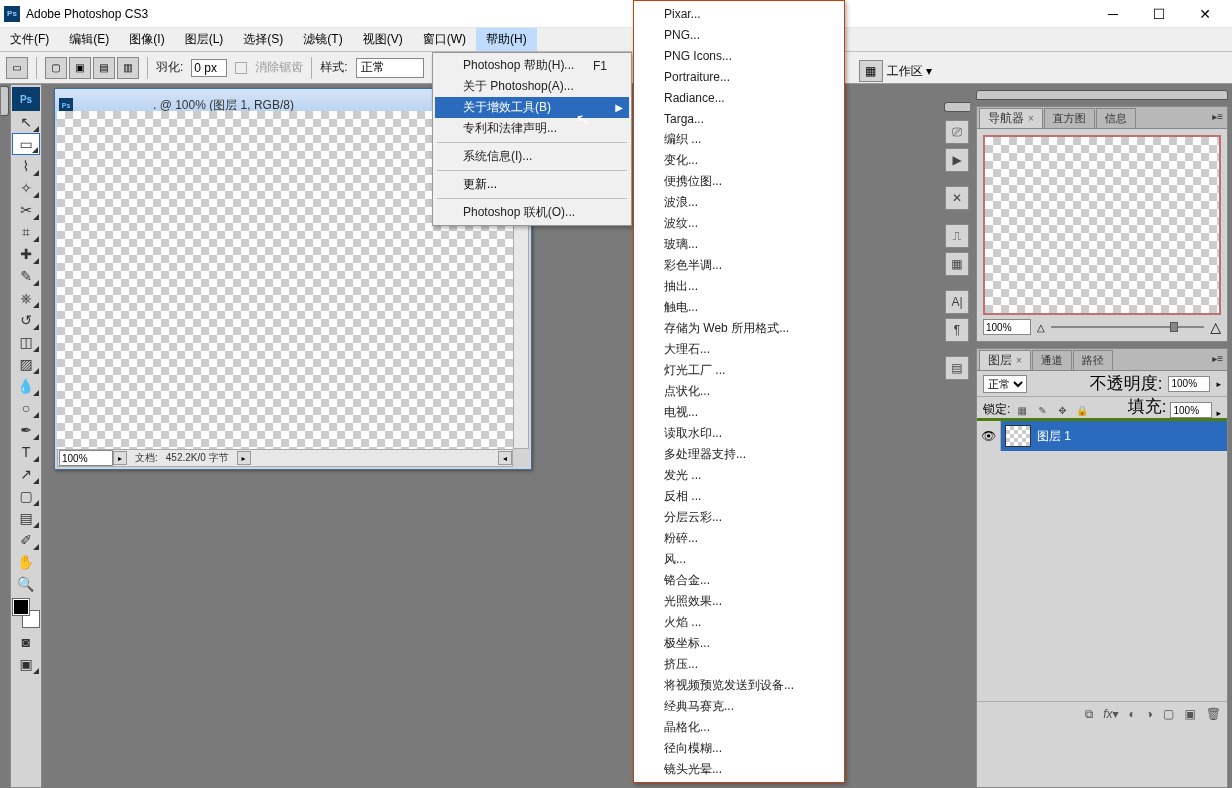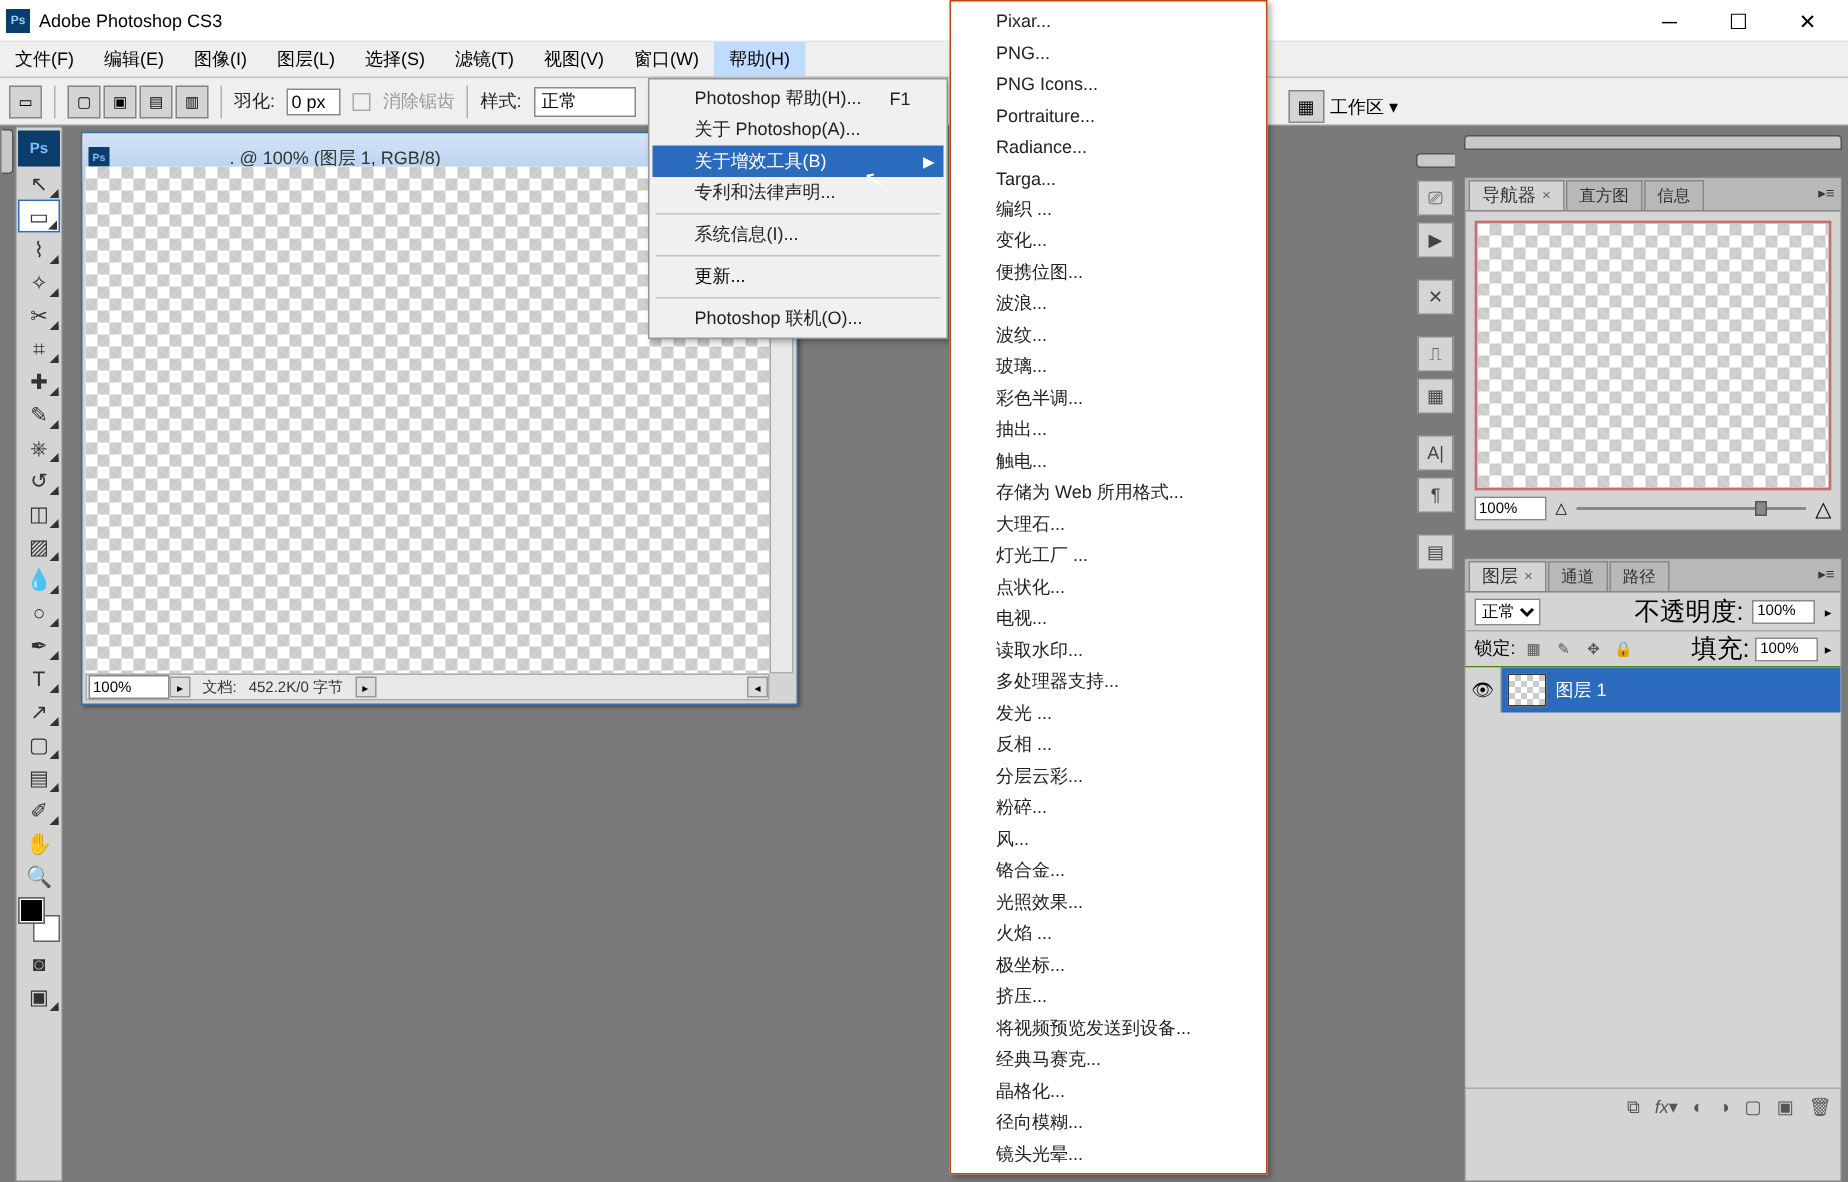--- a/index.html
+++ b/index.html
@@ -55,42 +55,42 @@
 .dd-sep{height:1px;background:#c0c0c0;margin:3px 2px}
 
 .submenu{position:absolute;left:633px;top:0;width:212px;background:#fff;border:1px solid #c2410c;box-shadow:2px 2px 4px rgba(0,0,0,.3);padding:2px;z-index:101;max-height:788px;overflow:hidden}
 .sub-item{height:21px;display:flex;align-items:center;padding:0 22px 0 28px;color:#222;position:relative}
 
 .panel-stack{position:absolute;right:0;top:0;bottom:0;width:290px;display:flex}
 .panel-icons{width:30px;background:#7a7a7a;display:flex;flex-direction:column;gap:4px;padding-top:18px;align-items:center}
 .picon-grab{width:26px;height:10px;background:#c8c8c8;border:1px solid #555;border-right:none;border-radius:3px 0 0 3px;margin-bottom:4px}
 .picon{width:24px;height:24px;background:#d4d4d4;border:1px solid #888;display:flex;align-items:center;justify-content:center;font-size:12px;color:#444}
 .picon-sep{height:6px}
-.panels{width:260px;background:#7a7a7a;display:flex;flex-direction:column;gap:18px;padding-top:6px}
+.panels{width:260px;background:#7a7a7a;display:flex;flex-direction:column;gap:6px;padding-top:6px}
 .panel-grab{height:10px;background:#c8c8c8;border:1px solid #555;border-radius:3px 3px 0 0;margin:0 4px}
 .panel{background:#d4d4d4;border:1px solid #888;margin:0 4px;display:flex;flex-direction:column}
 .panel-tabs{height:22px;display:flex;align-items:flex-end;background:#b8b8b8;border-bottom:1px solid #888;padding-left:2px;position:relative}
 .ptab{height:20px;padding:0 8px;display:flex;align-items:center;background:#b8b8b8;font-size:11px;color:#333;border:1px solid #888;border-bottom:none;margin-right:1px}
 .ptab.active{background:#d4d4d4}
 .ptab .x{margin-left:4px;font-size:10px;color:#666}
 .ptab-menu{position:absolute;right:4px;top:4px;font-size:10px;color:#333}
 .nav-body{padding:6px;display:flex;flex-direction:column;gap:4px}
 .nav-view{height:180px;border:2px solid #c37070;background:#fff}
 .nav-view .checker{height:100%}
 .nav-ctrl{display:flex;align-items:center;gap:6px}
 .nav-zoom{width:48px;height:16px;border:1px solid #888;background:#fff;padding:0 2px;font-size:10px}
 .nav-slider{flex:1;height:12px;position:relative}
 .nav-track{position:absolute;top:5px;left:0;right:0;height:2px;background:#888}
 .nav-thumb{position:absolute;top:1px;left:78%;width:8px;height:10px;background:#888;border:1px solid #555}
 .layers-body{display:flex;flex-direction:column}
 .layers-opts{height:26px;display:flex;align-items:center;padding:0 6px;gap:6px;border-bottom:1px solid #aaa}
 .layers-opts select{height:18px;border:1px solid #888;background:#fff;font-size:11px}
 .opc-label{margin-left:auto;font-size:17px}
 .opc-input{width:42px;height:16px;border:1px solid #888;background:#fff;font-size:10px;padding:0 2px}
-.layers-lock{height:24px;display:flex;align-items:center;padding:0 6px;gap:4px;border-bottom:1px solid #4d7c0f;font-size:11px}
+.layers-lock{height:24px;display:flex;align-items:flex-end;padding:0 6px;gap:4px;border-bottom:3px solid #4d7c0f;font-size:11px}
 .lock-icon{width:16px;height:16px;display:inline-flex;align-items:center;justify-content:center;font-size:10px;color:#555}
 .layer-list{flex:1;background:#d4d4d4;min-height:280px}
 .layer-row{height:30px;display:flex;align-items:center}
 .layer-eye{width:24px;height:30px;display:flex;align-items:center;justify-content:center;border-right:1px solid #aaa;font-size:12px}
 .layer-main{flex:1;height:30px;background:#2a6bbd;display:flex;align-items:center;padding:0 4px;gap:6px;color:#fff}
 .layer-thumb{width:26px;height:22px;background:#fff;border:1px solid #333}
 .layer-thumb .checker{height:100%;background-size:8px 8px;background-position:0 0,0 4px,4px -4px,-4px 0}
 .layers-foot{height:24px;border-top:1px solid #aaa;display:flex;align-items:center;justify-content:flex-end;padding:0 6px;gap:10px;color:#555;font-size:12px}
 .cursor{position:absolute;left:576px;top:110px;z-index:200;font-size:16px;color:#fff;transform:rotate(-10deg);pointer-events:none}
 </style>

